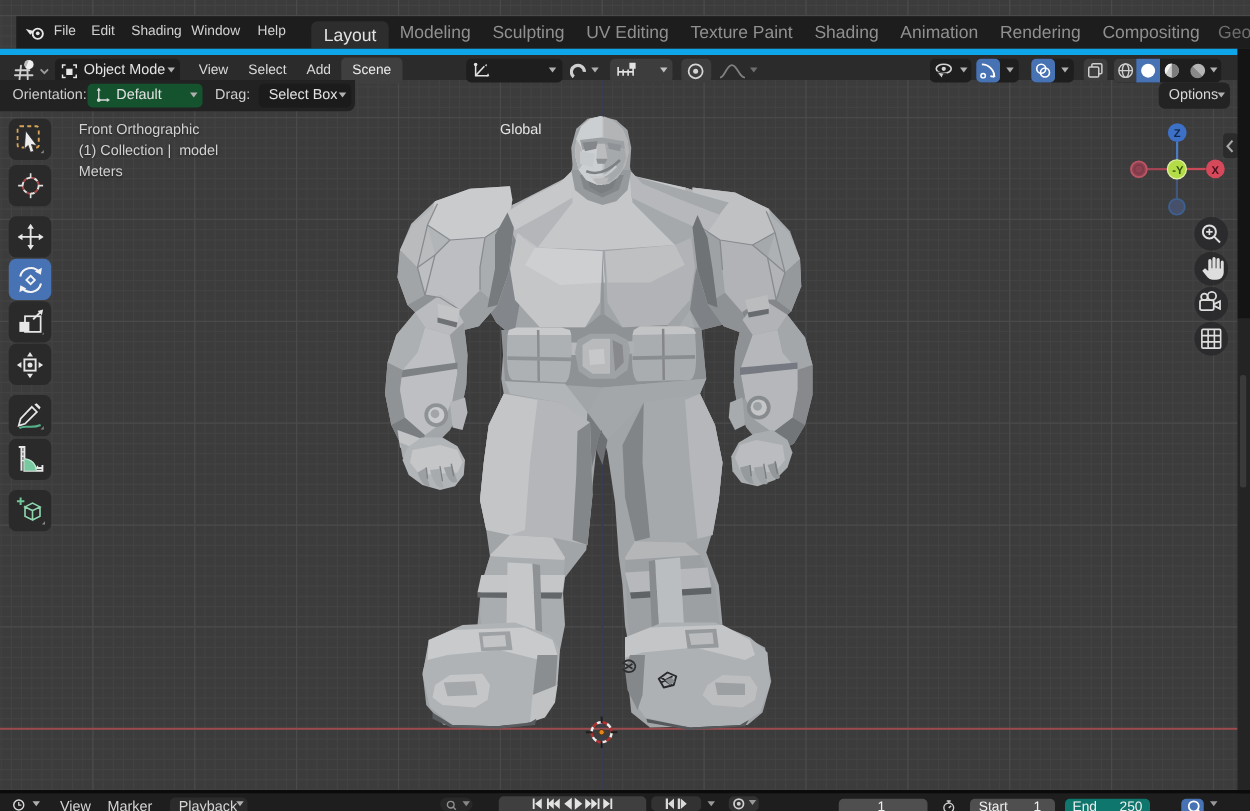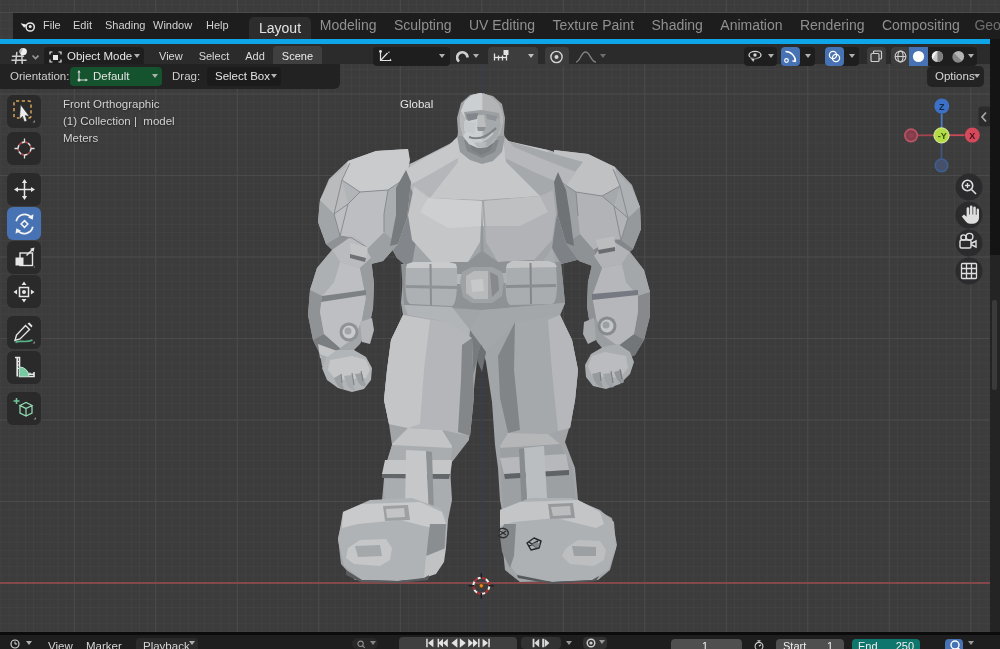--- a/index.html
+++ b/index.html
@@ -440,21 +440,21 @@
     <div class="abs" style="left:58px;top:0;width:19px;height:19px;">
       <svg class="abs" style="left:3px;top:3px;" width="13" height="13" viewBox="0 0 13 13">
         <circle cx="6.5" cy="6.5" r="5.6" fill="#b5b5b5"></circle>
         <path d="M2 3 a5.6 5.6 0 0 0 8 8" fill="#888"></path>
       </svg>
     </div>
     <i class="chv" style="right:3px;top:7px;border-top-color:#b0b0b0;"></i>
   </div>
 </div>
 
-<div class="abs" style="left:0;top:64px;width:340px;height:25px;background:#222222;border-radius:0 0 6px 0;">
+<div class="abs" style="left:0;top:64px;width:284px;height:25px;background:#222222;border-radius:0 0 6px 0;">
   <div class="abs" style="left:10px;top:0;color:#cdcdcd;font-size:11.5px;line-height:25px;">Orientation:</div>
   <div class="abs" style="left:70px;top:3px;width:92px;height:19px;background:#14532d;border-radius:4px;">
     <svg class="abs" style="left:4px;top:3px;" width="14" height="13" viewBox="0 0 14 13">
       <g stroke="#d8d8d8" stroke-width="1.1" fill="none">
         <path d="M5 2 v8 M5 10 h7"></path>
       </g>
       <path d="M5 0 l1.6 2.6 l-3.2 0 Z" fill="#d8d8d8"></path>
       <path d="M14 10 l-2.6 1.6 l0 -3.2 Z" fill="#d8d8d8"></path>
       <circle cx="5" cy="10" r="1.5" fill="#d8d8d8"></circle>
     </svg>

